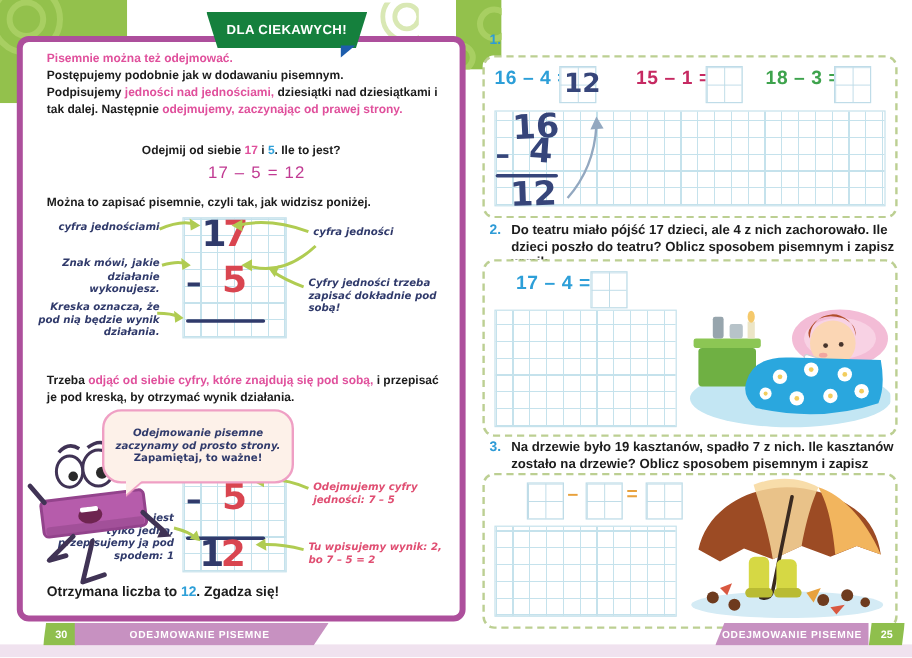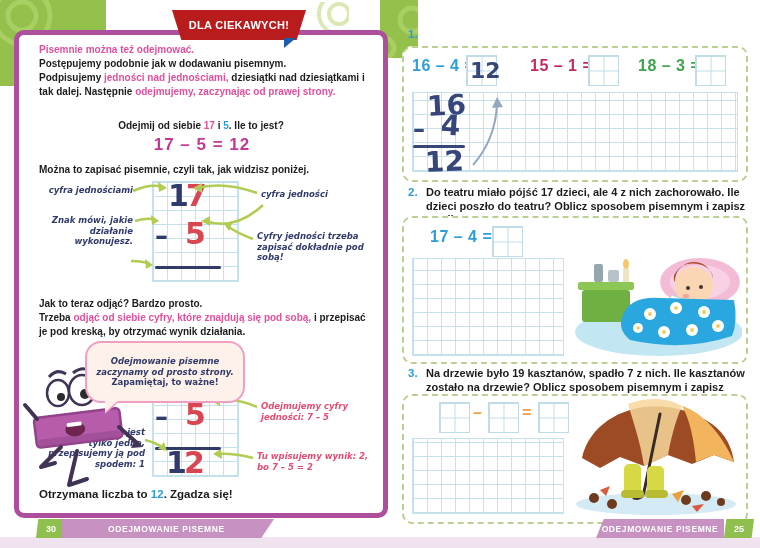--- a/index.html
+++ b/index.html
@@ -2,21 +2,21 @@
 <html><head>
 <meta charset="utf-8">
 <style>
   html,body{margin:0;padding:0;background:#fff;}
   .canvas{position:relative;width:760px;height:548px;background:#fff;overflow:hidden;
           font-family:"Liberation Sans",sans-serif;}
   .abs{position:absolute;}
   
   .frame{position:absolute;left:14px;top:30px;width:364px;height:478px;
          border:5px solid #ad4f9c;border-radius:10px;background:#fff;}
-  .banner{position:absolute;left:172px;top:10px;width:134px;height:30px;background:#b91c1c;
+  .banner{position:absolute;left:172px;top:10px;width:134px;height:30px;background:#15803d;
           clip-path:polygon(0 0,100% 0,93% 100%,7% 100%);z-index:6;
           display:flex;align-items:center;justify-content:center;}
   .banner span{color:#fff;font-weight:bold;font-size:11px;letter-spacing:.3px;}
   .banner-tail{position:absolute;left:284px;top:38px;width:0;height:0;z-index:6;
           border-left:12px solid #1d5dac;border-bottom:10px solid transparent;}
   .txt{font-size:10px;line-height:14px;font-weight:bold;color:#1c1c1c;}
   .pink{color:#e0509c;}
   .magenta{color:#c13a92;}
   .nblue{color:#2d9fd8;}
   .center{text-align:center;}
@@ -81,55 +81,55 @@
     <div class="abs txt" style="left:20px;top:8px;width:334px">
       <span class="pink">Pisemnie można też odejmować.</span><br>
       <span>Postępujemy podobnie jak w dodawaniu pisemnym.</span><br>
       <span>Podpisujemy </span><span class="pink">jedności nad jednościami,</span><span> dziesiątki nad dziesiątkami i tak dalej. Następnie </span><span class="pink">odejmujemy, zaczynając od prawej strony.</span>
     </div>
 
     <div class="abs txt center" style="left:0;top:84px;width:364px">
       <span>Odejmij od siebie </span><span class="pink">17</span><span> i </span><span class="nblue">5</span><span>. Ile to jest?</span>
     </div>
 
-    <div class="abs center magenta" style="left:1px;top:100px;width:364px;font-size:17px;font-weight:bold;letter-spacing:1px">17 – 5 = 12</div>
+    <div class="abs center magenta" style="left:13px;top:100px;width:364px;font-size:14px;font-weight:normal;letter-spacing:1px">17 – 5 = 12</div>
 
     <div class="abs txt" style="left:20px;top:128px;width:334px">Można to zapisać pisemnie, czyli tak, jak widzisz poniżej.</div>
 
     <div class="abs graph" style="left:133px;top:146px;width:85px;height:99px">
       <span class="bigdigit navy" style="left:15px;top:-2px">1</span>
       <span class="bigdigit red" style="left:33px;top:-2px">7</span>
       <span class="bigdigit navy" style="left:2px;top:38px;font-size:26px">–</span>
       <span class="bigdigit red" style="left:32px;top:36px">5</span>
       <span class="sumline" style="left:2px;top:84px;width:66px"></span>
     </div>
     <div class="abs hand right-al" style="left:14px;top:150px;width:100px">cyfra jednościami</div>
     <div class="abs hand" style="left:242px;top:154px;width:92px">cyfra jedności</div>
     <div class="abs hand right-al" style="left:14px;top:180px;width:100px">Znak mówi, jakie działanie wykonujesz.</div>
     <div class="abs hand" style="left:238px;top:196px;width:108px">Cyfry jedności trzeba zapisać dokładnie pod sobą!</div>
+    <div class="abs hand right-al" style="left:10px;top:216px;width:104px">Kreska oznacza, że pod nią będzie wynik działania.</div>
     <svg class="abs" style="left:0;top:140px" width="364" height="126">
       <g stroke="#b0cc52" stroke-width="2.5" fill="none">
         <path d="M114,16 Q132,8 144,12"></path>
         <path d="M238,18 Q205,6 178,13"></path>
         <path d="M244,30 Q216,56 186,46"></path>
         <path d="M116,46 Q130,42 136,45"></path>
         <path d="M234,64 Q218,58 208,51"></path>
         <path d="M112,86 Q124,86 130,89"></path>
       </g>
       <g fill="#b0cc52">
         <polygon points="148,13 139,7 140,17"></polygon>
         <polygon points="174,13 183,8 183,18"></polygon>
         <polygon points="182,46 191,41 191,51"></polygon>
         <polygon points="140,46 132,40 133,50"></polygon>
         <polygon points="205,49 214,46 210,56"></polygon>
         <polygon points="134,90 126,84 127,94"></polygon>
       </g>
     </svg>
 
-    <div class="abs txt" style="left:20px;top:262px">Jak to teraz odjąć? Bardzo prosto.</div>
     <div class="abs txt" style="left:20px;top:276px;width:334px">
       <span>Trzeba </span><span class="pink">odjąć od siebie cyfry, które znajdują się pod sobą,</span><span> i przepisać je pod kreską, by otrzymać wynik działania.</span>
     </div>
 
     <div class="bubble">
       <span class="hand">Odejmowanie pisemne</span>
       <span class="hand">zaczynamy od prosto strony.</span>
       <span class="hand" style="font-style:normal">Zapamiętaj, to ważne!</span>
       <span class="tail"></span>
     </div>

